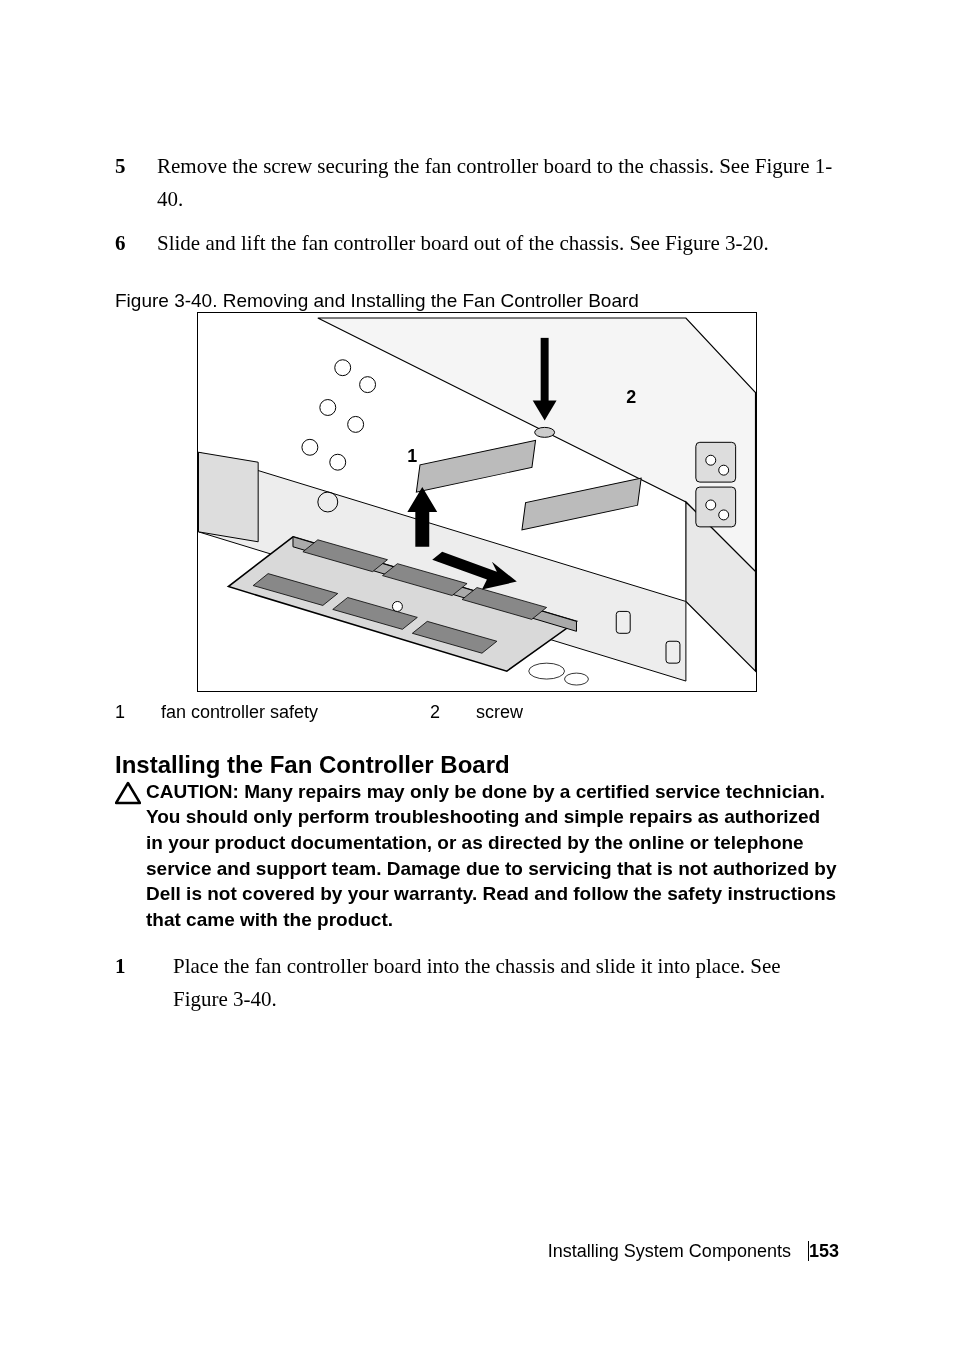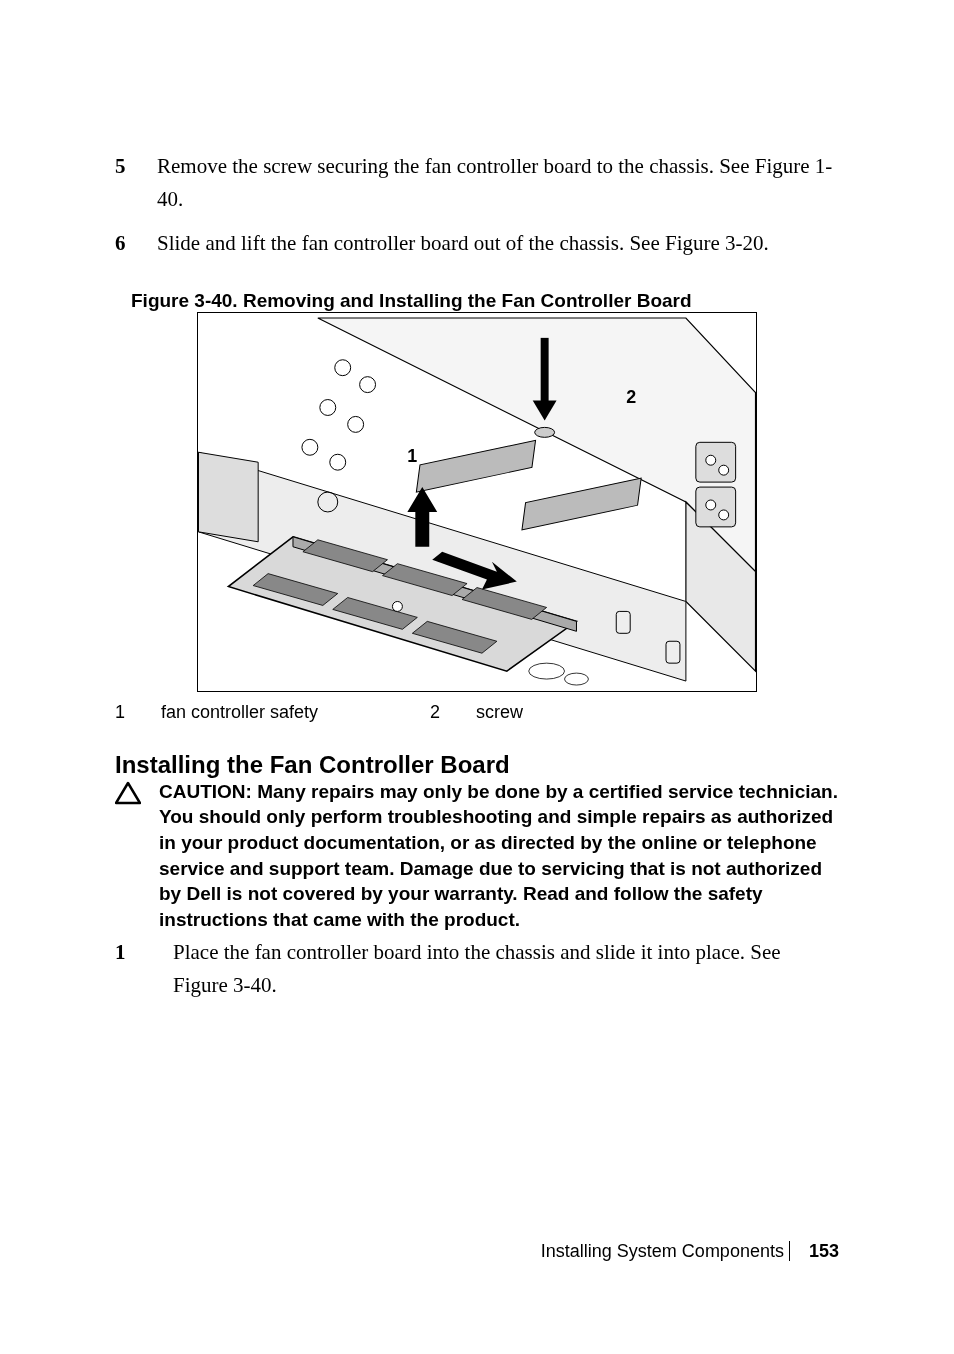--- a/index.html
+++ b/index.html
@@ -29,25 +29,24 @@
     .step-num {
       width: 42px;
       flex-shrink: 0;
       font-weight: bold;
     }
     .step-text {
       flex: 1;
     }
     .figure-caption {
       font-family: Arial, Helvetica, sans-serif;
-      font-weight: bold;
+      font-weight: normal;
       font-size: 19px;
       margin-top: 26px;
       margin-bottom: 0;
-      margin-left: 16px;
     }
     .figure-box {
       width: 560px;
       height: 380px;
       margin: 0 auto 10px auto;
       border: 1px solid #000;
       position: relative;
       overflow: hidden;
       background: #fff;
     }
@@ -75,22 +74,22 @@
     .legend-num {
       width: 18px;
     }
     .section-heading {
       font-family: Arial, Helvetica, sans-serif;
       font-weight: bold;
       font-size: 24px;
     }
     .caution-block {
       display: flex;
-      gap: 18px;
-      margin-bottom: 4px;
+      gap: 5px;
+      margin-bottom: 18px;
     }
     .caution-icon {
       width: 26px;
       height: 24px;
       flex-shrink: 0;
       margin-top: 2px;
     }
     .caution-text {
       font-family: Arial, Helvetica, sans-serif;
       font-weight: bold;
@@ -116,22 +115,22 @@
     }
     .footer {
       position: absolute;
       bottom: 92px;
       right: 115px;
       font-family: Arial, Helvetica, sans-serif;
       font-size: 18px;
     }
     .footer-divider {
       border-left: 1px solid #000;
-      padding-left: 19px;
-      margin-left: 0;
+      padding-left: 0;
+      margin-left: 12px;
     }
     .footer-page {
       font-weight: bold;
     }
   </style>
 </head>
 <body>
 
 <ol class="step-list">
   <li class="step-item">

